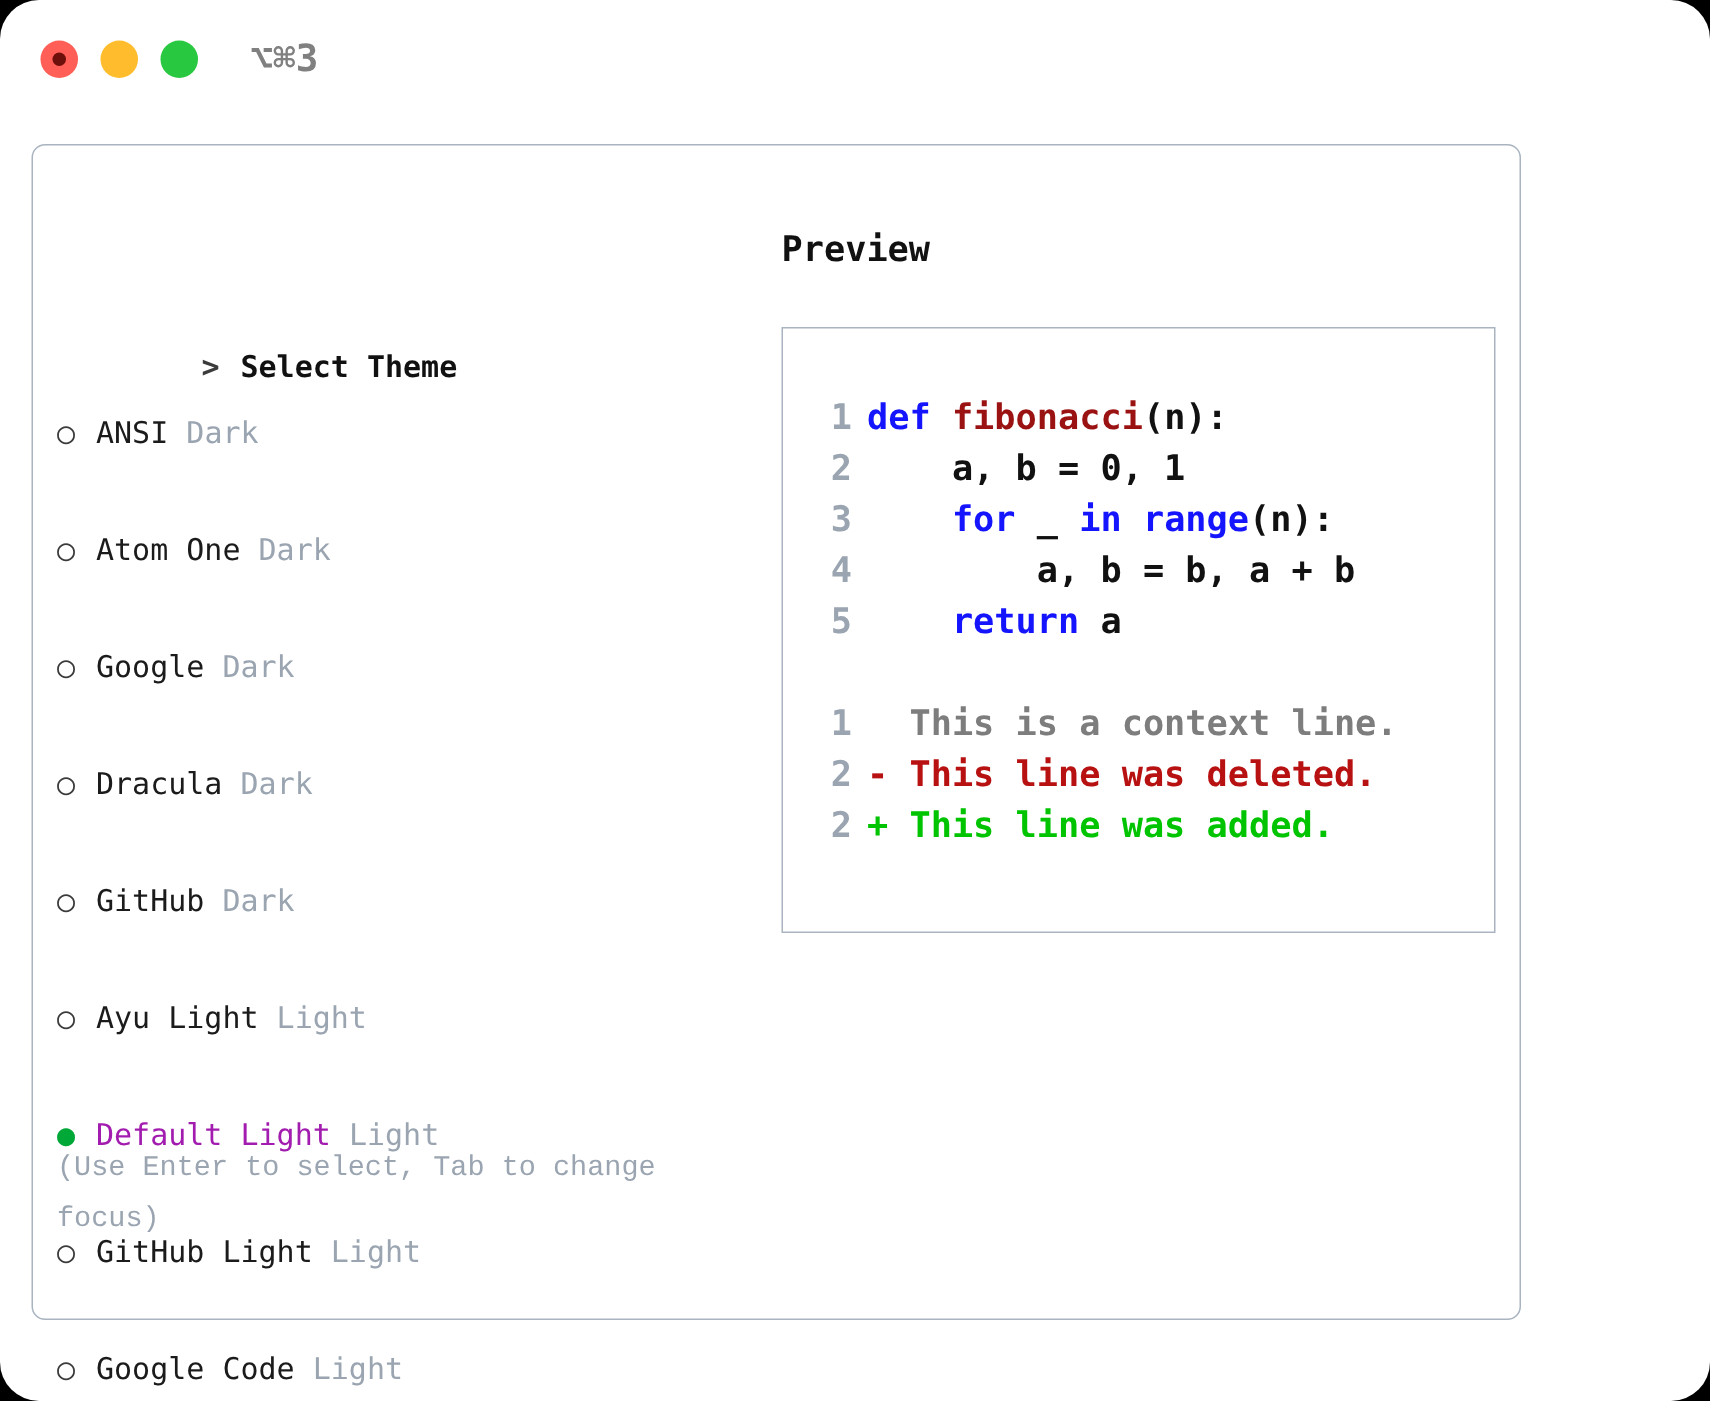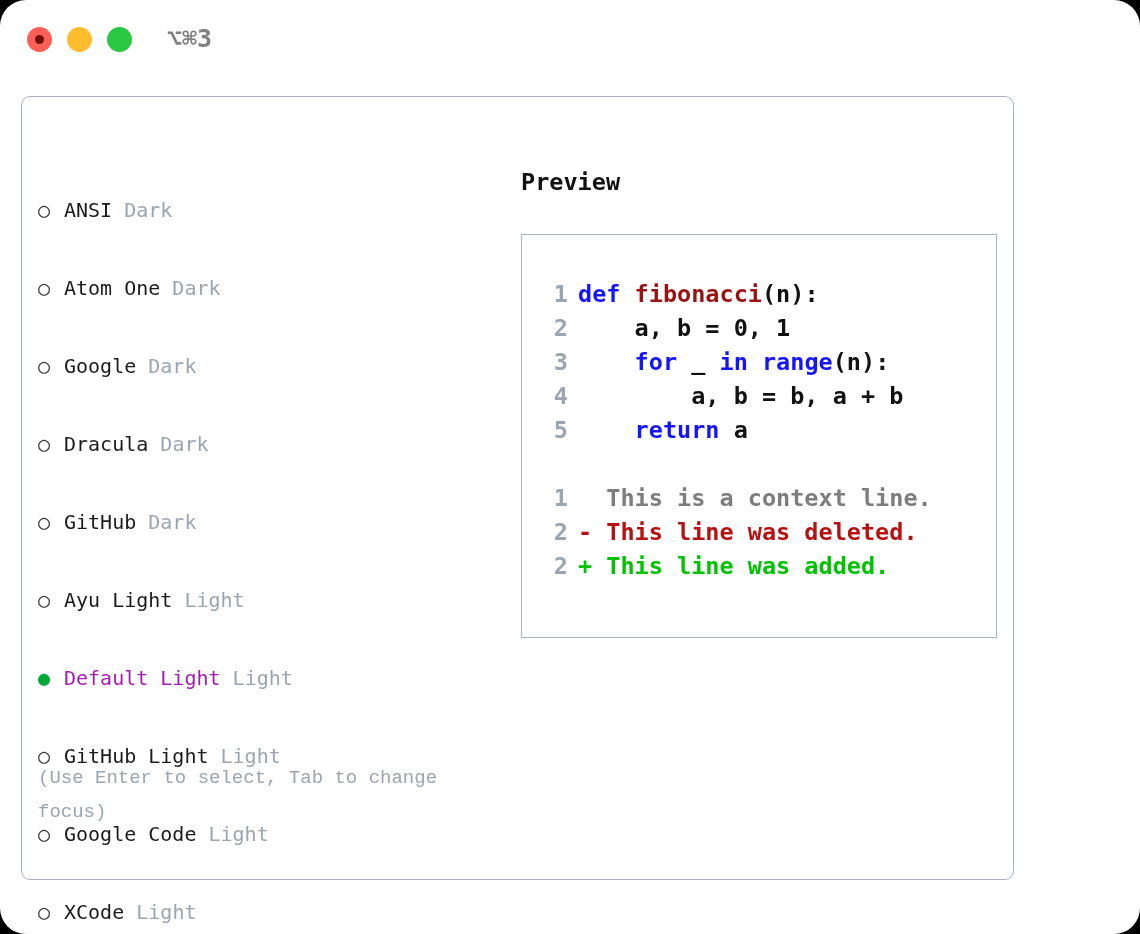--- a/index.html
+++ b/index.html
@@ -113,21 +113,21 @@
     line-height: 34px;
     color: #9aa5b1;
     white-space: pre-wrap;
     font-family: Liberation Mono, monospace;
   }
 
   
   #right-col {
     position: absolute;
     left: 479px;
-    top: 68px;
+    top: 52px;
     width: 490px;
     padding-left: 20px;
   }
   #preview-title {
     font-size: 23.5px;
     font-weight: bold;
     color: #111111;
     line-height: 34px;
     height: 34px;
     white-space: pre;
@@ -175,20 +175,23 @@
     <div class="traffic" id="tl-close"></div>
     <div class="traffic" id="tl-min"></div>
     <div class="traffic" id="tl-max"></div>
     <div id="shortcut">⌥⌘3</div>
   </div>
 
   <div id="frame">
 
     <div id="left-col">
 
+      <div class="row heading">
+        <span class="bullet">&gt; </span><span>Select Theme</span>
+      </div>
 
       <div id="theme-list">
           <div class="row"><span class="bullet">○ </span><span class="label">ANSI</span><span class="tag"> Dark</span></div>
           <div class="row"><span class="bullet">○ </span><span class="label">Atom One</span><span class="tag"> Dark</span></div>
           <div class="row"><span class="bullet">○ </span><span class="label">Google</span><span class="tag"> Dark</span></div>
           <div class="row"><span class="bullet">○ </span><span class="label">Dracula</span><span class="tag"> Dark</span></div>
           <div class="row"><span class="bullet">○ </span><span class="label">GitHub</span><span class="tag"> Dark</span></div>
           <div class="row"><span class="bullet">○ </span><span class="label">Ayu Light</span><span class="tag"> Light</span></div>
           <div class="row selected"><span class="bullet sel">● </span><span class="label">Default Light</span><span class="tag"> Light</span></div>
           <div class="row"><span class="bullet">○ </span><span class="label">GitHub Light</span><span class="tag"> Light</span></div>

